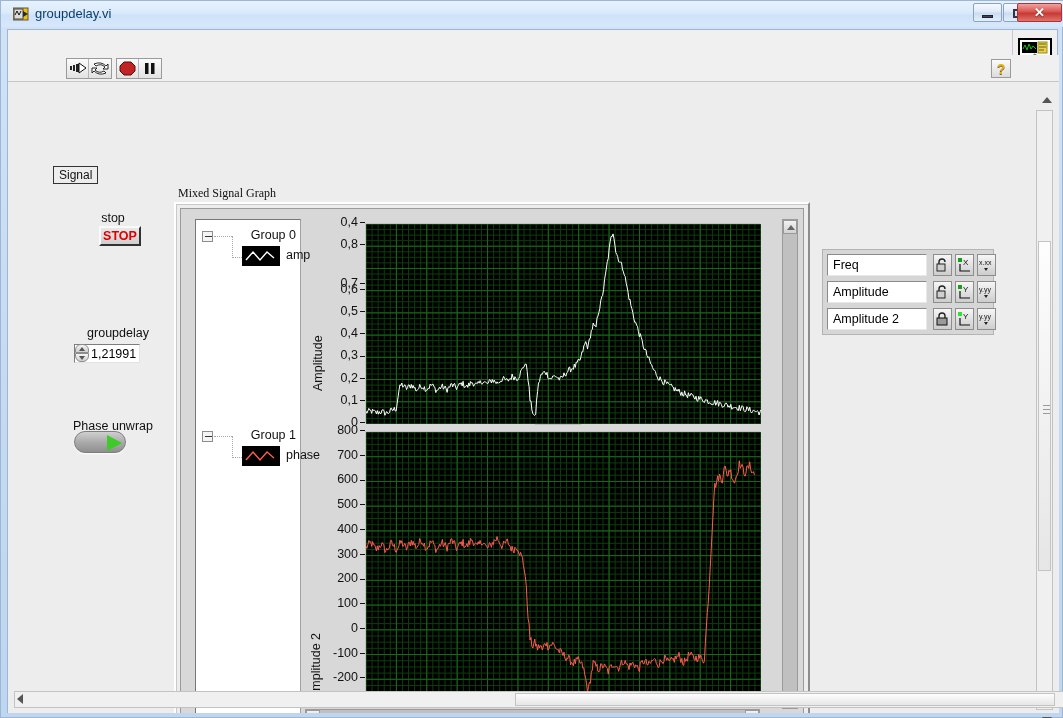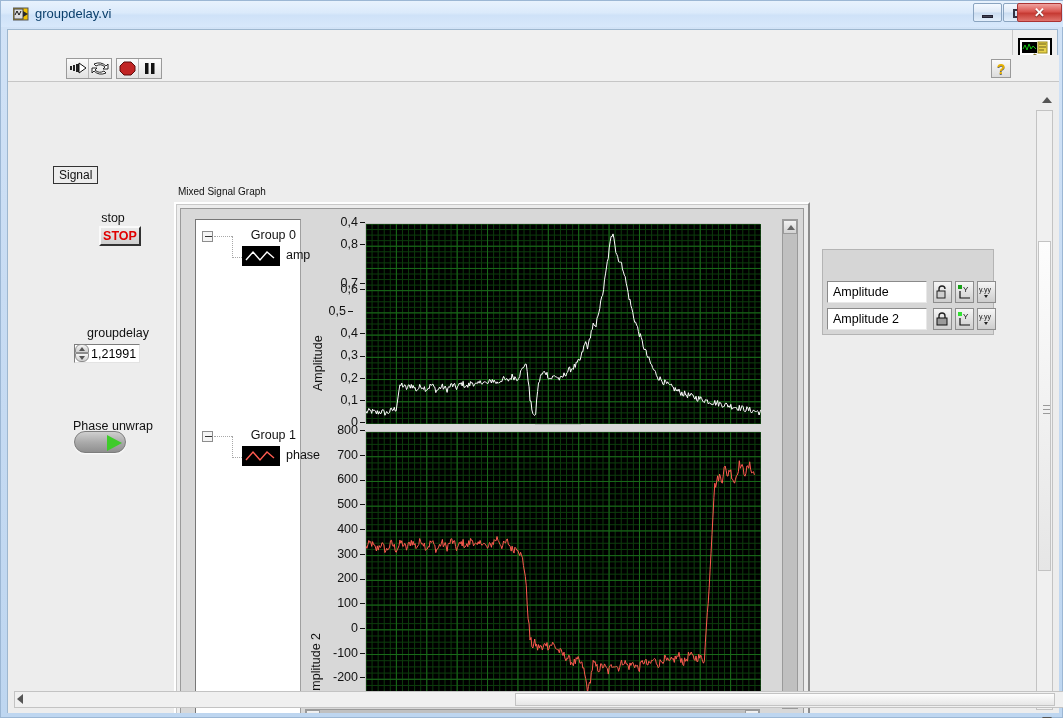--- a/index.html
+++ b/index.html
@@ -170,21 +170,21 @@
     border:1px solid #7d7d7d;
     box-shadow:0 1px 2px rgba(255,255,255,.9);
   }
   #pu-switch .knob {
     position:absolute; right:3px; top:3px; width:0; height:0;
     border-top:8px solid transparent; border-bottom:8px solid transparent;
     border-left:15px solid #3ecb2a;
   }
 
   
-  #msg-label { position:absolute; left:170px; top:104px; font-size:10px; color:#111; }
+  #msg-label { position:absolute; left:170px; top:104px; font-size:12px; color:#111;font-family:Liberation Serif, serif; }
   #graph-outer {
     position:absolute; left:166px; top:120px; width:636px; height:561px;
     background:#ededed;
     border:2px solid #fff;
     border-right-color:#8d8d8d; border-bottom-color:#8d8d8d;
     box-shadow:inset 1px 1px 0 #c9c9c9;
   }
   #graph-inner {
     position:absolute; left:4px; top:4px; width:624px; height:551px;
     background:#d8d8d8;
@@ -471,21 +471,21 @@
 
           <div id="charts">
 
             <div class="chart-block" id="chart0" style="top:0; height:212px">
               <div class="ylabel" id="y0label" style="left:6px; top:172px">Amplitude</div>
               <div id="y0ticks" style="position: absolute; left: 0px; top: 0px; width: 60px; height: 212px;">
                   <div class="ytick" style="right: 0px; top: -2px; width: 60px;"><span>0,4</span><span class="dash"></span></div>
                   <div class="ytick" style="right: 0px; top: 20.2222px; width: 60px;"><span>0,8</span><span class="dash"></span></div>
                   <div class="ytick" style="right: 0px; top: 59px; width: 60px;"><span>0,7</span><span class="dash"></span></div>
                   <div class="ytick" style="right: 0px; top: 64.6667px; width: 60px;"><span>0,6</span><span class="dash"></span></div>
-                  <div class="ytick" style="right: 12px; top: 86.8889px; width: 60px; text-align: right;"><span>0,5</span><span class="dash"></span></div>
+                  <div class="ytick" style="right: 0px; top: 86.8889px; width: 60px; text-align: right;"><span>0,5</span><span class="dash"></span></div>
                   <div class="ytick" style="right: 0px; top: 109.111px; width: 60px;"><span>0,4</span><span class="dash"></span></div>
                   <div class="ytick" style="right: 0px; top: 131.333px; width: 60px;"><span>0,3</span><span class="dash"></span></div>
                   <div class="ytick" style="right: 0px; top: 153.556px; width: 60px;"><span>0,2</span><span class="dash"></span></div>
                   <div class="ytick" style="right: 0px; top: 175.778px; width: 60px;"><span>0,1</span><span class="dash"></span></div>
                   <div class="ytick" style="right: 0px; top: 198px; width: 60px;"><span>0</span><span class="dash"></span></div>
                 </div>
               <div class="plotbox" id="plot0" style="left:60px; top:4px; width:395px; height:200px">
                   <svg width="395" height="200" viewBox="0 0 395 200">
                     <rect width="395" height="200" fill="#000000"></rect>
                     <line x1="6.076923076923077" x2="6.076923076923077" y1="0" y2="200" stroke="#0d3d0d" stroke-width="1"></line>
@@ -790,20 +790,42 @@
             </div>
             <div class="arrow rt">
               
             </div>
           </div>
 
         </div>
       </div>
 
       <div id="scale-legend">
+        <div class="sl-row" style="top:4px">
+          <div class="sl-name">Freq</div>
+          <div class="sl-btn sl-lock">
+            <svg width="15" height="17" viewBox="0 0 15 17">
+                <path d="M4 7 V5 a3 3 0 0 1 6 0" stroke="#222" fill="none" stroke-width="1.4"></path>
+                <rect x="2" y="7" width="8" height="7" fill="#cfcfcf" stroke="#222"></rect>
+              </svg>
+          </div>
+          <div class="sl-btn sl-scale">
+            <svg width="15" height="17" viewBox="0 0 15 17">
+                <rect x="1" y="1" width="4" height="4" fill="#17a017"></rect>
+                <text x="6" y="8" font-size="8" font-family="Liberation Sans" fill="#111">X</text>
+                <path d="M3 7 V14 H13" stroke="#111" fill="none" stroke-width="1.2"></path>
+              </svg>
+          </div>
+          <div class="sl-btn sl-fmt">
+            <svg width="15" height="17" viewBox="0 0 15 17">
+                <text x="0" y="8" font-size="7" font-family="Liberation Sans" fill="#111">x.xx</text>
+                <path d="M5 11 L9 11 L7 14 Z" fill="#222"></path>
+              </svg>
+          </div>
+        </div>
         <div class="sl-row" style="top:31px">
           <div class="sl-name">Amplitude</div>
           <div class="sl-btn sl-lock">
             <svg width="15" height="17" viewBox="0 0 15 17">
                 <path d="M4 7 V5 a3 3 0 0 1 6 0" stroke="#222" fill="none" stroke-width="1.4"></path>
                 <rect x="2" y="7" width="8" height="7" fill="#cfcfcf" stroke="#222"></rect>
               </svg>
           </div>
           <div class="sl-btn sl-scale">
             <svg width="15" height="17" viewBox="0 0 15 17">

